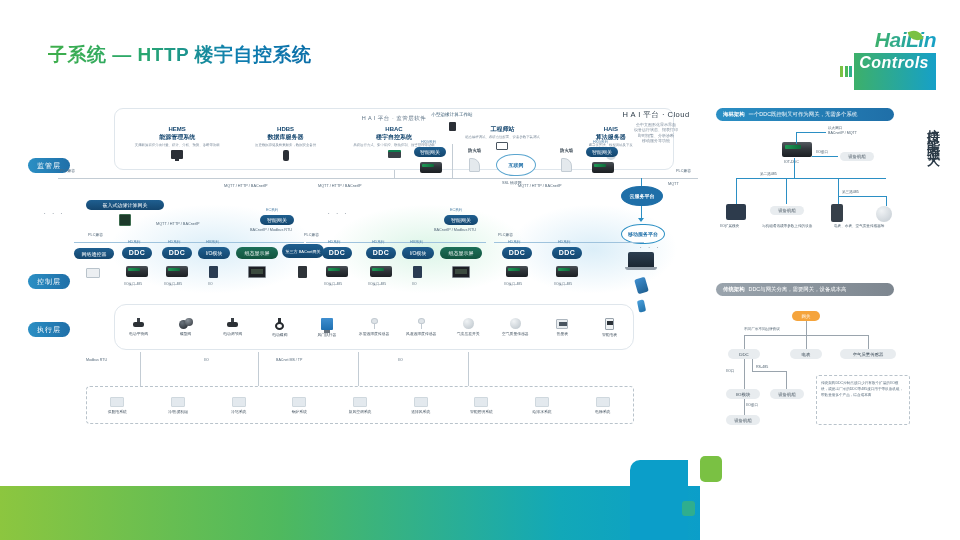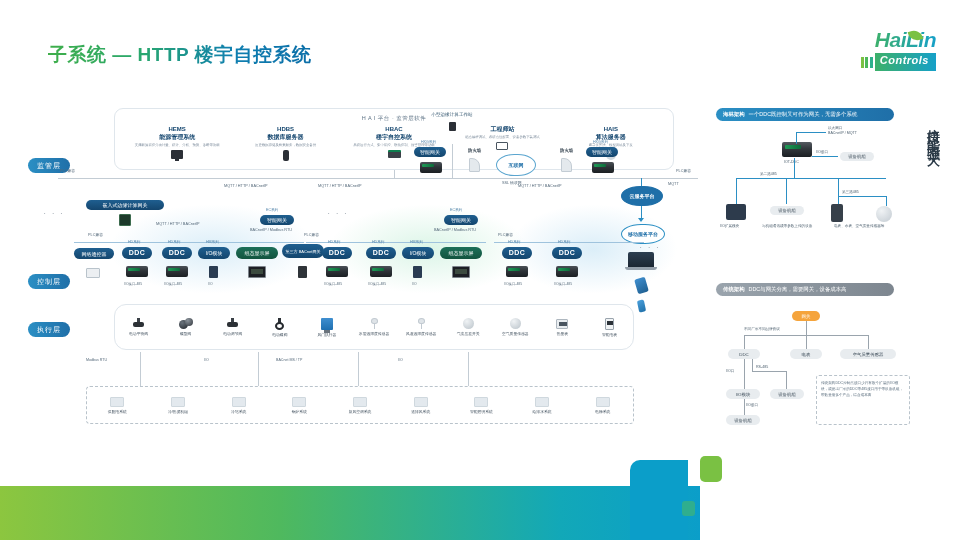--- a/index.html
+++ b/index.html
@@ -21,22 +21,22 @@
     -webkit-background-clip:text; background-clip:text; color:transparent; line-height:20px;
   }
   .logo .leaf { position:absolute; right:14px; top:0px; width:13px; height:11px;
     background:#7ac143; border-radius:0 80% 0 80%; transform:rotate(-18deg); }
   .logo .lg2row { display:flex; align-items:center; justify-content:flex-end; gap:2px; margin-top:3px; }
   .logo .bars { display:flex; gap:1.5px; }
   .logo .bars i { display:block; width:3px; height:11px; background:#7ac143; }
   .logo .bars i:nth-child(2){background:#4cb85a;}
   .logo .bars i:nth-child(3){background:#2eb08c;}
   .logo .lg2 {
-    background:linear-gradient(90deg,#3db06a,#16a0c8); color:#fff; font-size:11px;
-    font-weight:bold; font-style:italic; padding:1px 7px 5px 5px; letter-spacing:.5px;
+    background:linear-gradient(90deg,#3db06a,#16a0c8); color:#fff; font-size:16px;
+    font-weight:bold; font-style:italic; padding:1px 7px 18px 5px; letter-spacing:.5px;
   }
   
   .botbar { position:absolute; left:0; bottom:0; width:700px; height:54px;
     background:linear-gradient(90deg,#8cc63f 0%,#4fb95e 40%,#12a8b8 80%,#0b9ec9 100%); }
   .botbar2 { position:absolute; left:630px; bottom:0; width:58px; height:80px;
     background:#0b9ec9; border-radius:10px 0 0 0; }
   .sq1 { position:absolute; left:700px; bottom:58px; width:22px; height:26px;
     background:#7ac143; border-radius:5px; }
   .sq2 { position:absolute; left:682px; bottom:24px; width:13px; height:15px;
     background:#2fae8e; border-radius:3px; }
@@ -261,20 +261,27 @@
         <div class="ic dev-circ"></div>
       </div>
     </div>
   </div>
 
   <div class="wstation">
     <div class="lb">小型边缘计算工作站</div>
     <div class="ic"></div>
   </div>
 
+  <div class="haicloud">
+    <div class="hd">H A I 平台 · Cloud</div>
+    <div class="ds" style="white-space:pre-line">全中文图形化显示界面
+设备运行状态、报表打印
+即时报警、分析诊断
+移动服务等功能</div>
+  </div>
 
   <div class="hbus" style="left:30px;top:82px;width:640px;"></div>
   <div class="proto" style="left:32px;top:72px;">PLC兼容</div>
   <div class="proto" style="left:648px;top:72px;">PLC兼容</div>
 
   <div class="vline" style="left:366px;top:74px;height:8px;"></div>
   <div class="vline" style="left:424px;top:48px;height:34px;"></div>
 
   <div class="lbl-sm" style="left:440px;top:52px;color:#2b3a47;font-weight:bold;">防火墙</div>
   <div class="fw" style="left:441px;top:62px;"></div>

